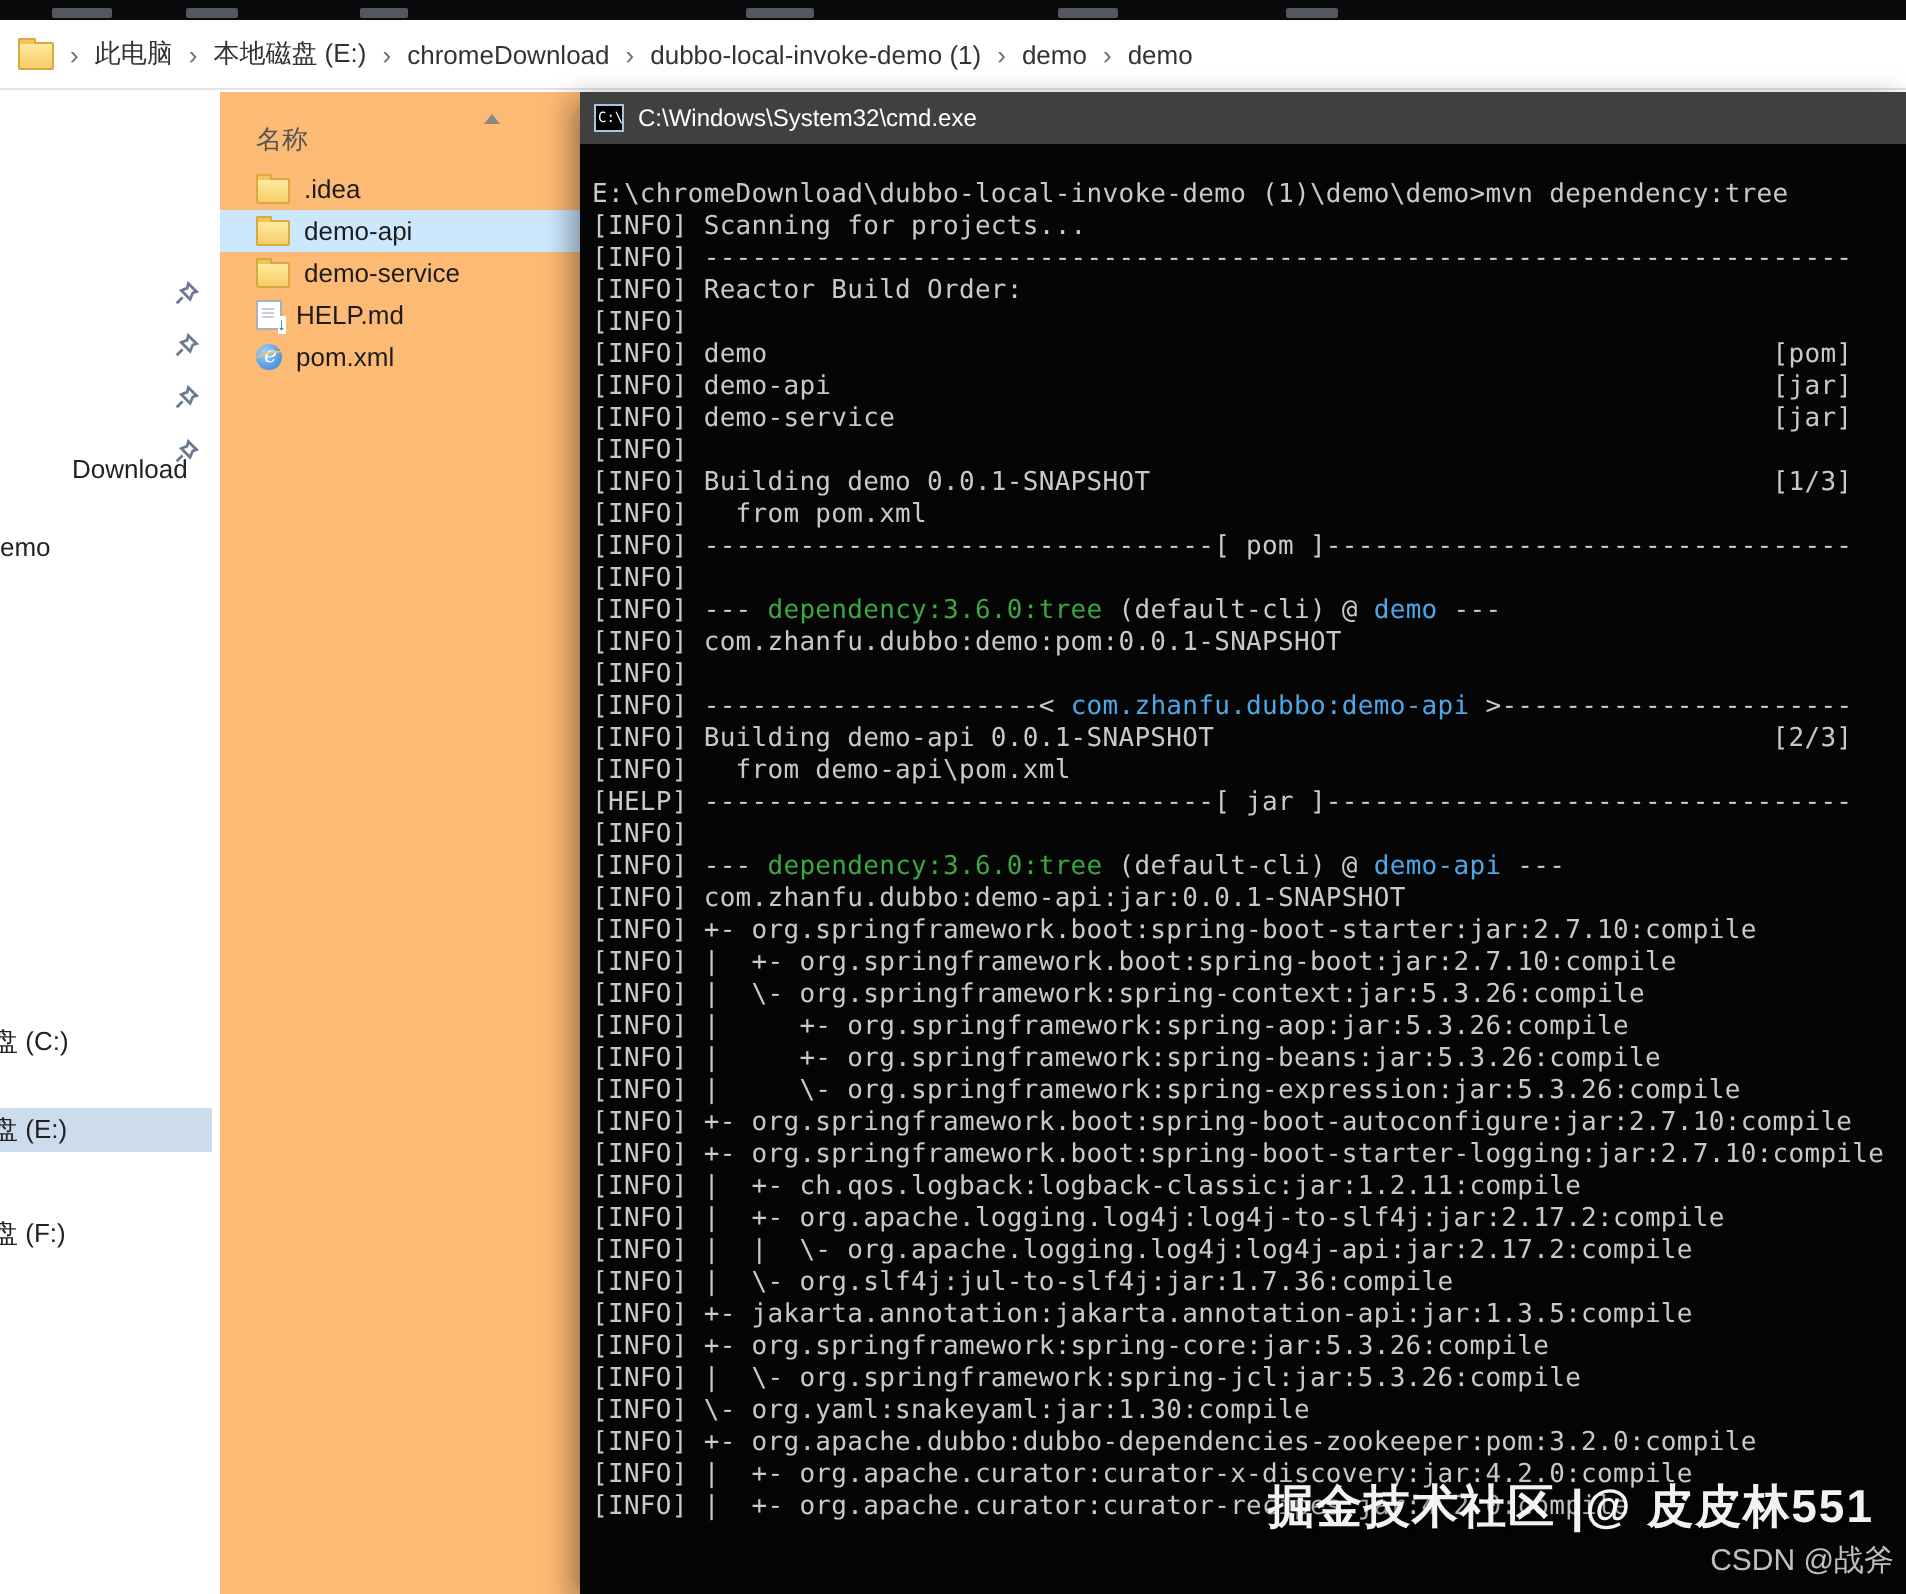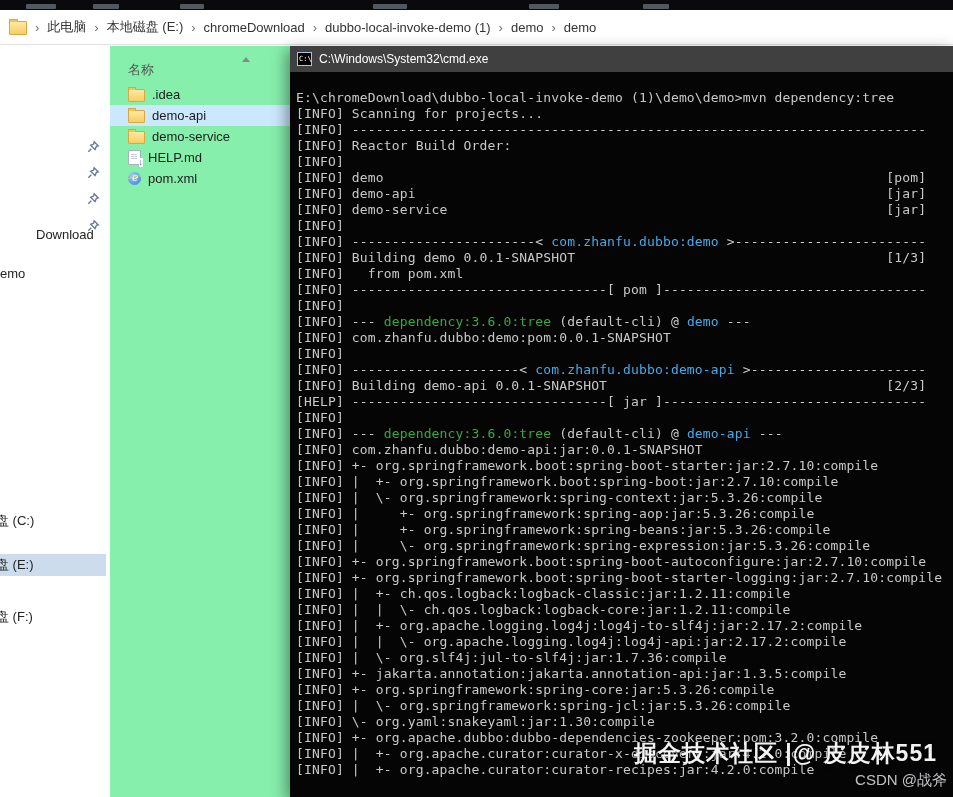--- a/index.html
+++ b/index.html
@@ -34,21 +34,21 @@
   .side-item{position:absolute;left:0;width:106px;height:22px;line-height:22px;font-size:13px;color:#222;
     white-space:nowrap;overflow:hidden;cursor:default;}
   .si-download{top:178px;padding-left:36px;}
   .si-demo{top:217px;}
   .drive{position:absolute;left:0;width:106px;height:22px;line-height:22px;font-size:13px;color:#222;
     padding-left:3px;box-sizing:border-box;white-space:nowrap;overflow:hidden;text-indent:-7px;cursor:default;}
   .dr-c{top:464px}.dr-d{top:512px}.dr-e{top:508px}.dr-f{top:560px}
   .drive.selected{background:#ccdcec;}
 
   
-  .file-list{position:absolute;left:110px;top:46px;width:210px;bottom:0;background:#86efac;}
+  .file-list{position:absolute;left:110px;top:46px;width:210px;bottom:0;background:#fdba74;}
   .list-header{position:relative;height:38px;}
   .col-name{position:absolute;left:18px;top:15px;font-size:13px;color:#555;}
   .sort-caret{position:absolute;left:132px;top:11px;width:0;height:0;
     border-left:4px solid transparent;border-right:4px solid transparent;border-bottom:5px solid #888;}
   .file-row{position:relative;height:21px;display:flex;align-items:center;padding-left:18px;gap:7px;cursor:default;}
   .file-row.selected{background:#cce8ff;}
   .file-name{font-size:13px;color:#1c1c1c;white-space:nowrap;}
   .icon-folder{position:relative;width:15px;height:11px;background:linear-gradient(#ffe9a0,#f5cd66);
     border:1px solid #d9a93f;border-radius:1px;margin-top:2px;flex:none;}
   .icon-folder::before{content:"";position:absolute;top:-3px;left:-1px;width:6px;height:2px;background:#f0c65a;
@@ -193,44 +193,43 @@
   <div class="console" id="console">
       <div class="console-line">E:\chromeDownload\dubbo-local-invoke-demo (1)\demo\demo&gt;mvn dependency:tree</div>
       <div class="console-line">[INFO] Scanning for projects...</div>
       <div class="console-line">[INFO] ------------------------------------------------------------------------</div>
       <div class="console-line">[INFO] Reactor Build Order:</div>
       <div class="console-line">[INFO]</div>
       <div class="console-line">[INFO] demo                                                               [pom]</div>
       <div class="console-line">[INFO] demo-api                                                           [jar]</div>
       <div class="console-line">[INFO] demo-service                                                       [jar]</div>
       <div class="console-line">[INFO]</div>
-      <div class="console-line"><span>[INFO] -----------------------&lt; </span><span class="fg-cyan">com.zhanfu.dubbo:demo</span><span> &gt;------------------------</span></div>
       <div class="console-line">[INFO] Building demo 0.0.1-SNAPSHOT                                       [1/3]</div>
       <div class="console-line">[INFO]   from pom.xml</div>
       <div class="console-line">[INFO] --------------------------------[ pom ]---------------------------------</div>
       <div class="console-line">[INFO]</div>
       <div class="console-line"><span>[INFO] --- </span><span class="fg-green">dependency:3.6.0:tree</span><span> (default-cli) @ </span><span class="fg-cyan">demo</span><span> ---</span></div>
       <div class="console-line">[INFO] com.zhanfu.dubbo:demo:pom:0.0.1-SNAPSHOT</div>
       <div class="console-line">[INFO]</div>
       <div class="console-line"><span>[INFO] ---------------------&lt; </span><span class="fg-cyan">com.zhanfu.dubbo:demo-api</span><span> &gt;----------------------</span></div>
       <div class="console-line">[INFO] Building demo-api 0.0.1-SNAPSHOT                                   [2/3]</div>
+      <div class="console-line">[INFO]   from demo-api\pom.xml</div>
       <div class="console-line">[HELP] --------------------------------[ jar ]---------------------------------</div>
       <div class="console-line">[INFO]</div>
       <div class="console-line"><span>[INFO] --- </span><span class="fg-green">dependency:3.6.0:tree</span><span> (default-cli) @ </span><span class="fg-cyan">demo-api</span><span> ---</span></div>
       <div class="console-line">[INFO] com.zhanfu.dubbo:demo-api:jar:0.0.1-SNAPSHOT</div>
       <div class="console-line">[INFO] +- org.springframework.boot:spring-boot-starter:jar:2.7.10:compile</div>
       <div class="console-line">[INFO] |  +- org.springframework.boot:spring-boot:jar:2.7.10:compile</div>
       <div class="console-line">[INFO] |  \- org.springframework:spring-context:jar:5.3.26:compile</div>
       <div class="console-line">[INFO] |     +- org.springframework:spring-aop:jar:5.3.26:compile</div>
       <div class="console-line">[INFO] |     +- org.springframework:spring-beans:jar:5.3.26:compile</div>
       <div class="console-line">[INFO] |     \- org.springframework:spring-expression:jar:5.3.26:compile</div>
       <div class="console-line">[INFO] +- org.springframework.boot:spring-boot-autoconfigure:jar:2.7.10:compile</div>
       <div class="console-line">[INFO] +- org.springframework.boot:spring-boot-starter-logging:jar:2.7.10:compile</div>
       <div class="console-line">[INFO] |  +- ch.qos.logback:logback-classic:jar:1.2.11:compile</div>
-      <div class="console-line">[INFO] |  |  \- ch.qos.logback:logback-core:jar:1.2.11:compile</div>
       <div class="console-line">[INFO] |  +- org.apache.logging.log4j:log4j-to-slf4j:jar:2.17.2:compile</div>
       <div class="console-line">[INFO] |  |  \- org.apache.logging.log4j:log4j-api:jar:2.17.2:compile</div>
       <div class="console-line">[INFO] |  \- org.slf4j:jul-to-slf4j:jar:1.7.36:compile</div>
       <div class="console-line">[INFO] +- jakarta.annotation:jakarta.annotation-api:jar:1.3.5:compile</div>
       <div class="console-line">[INFO] +- org.springframework:spring-core:jar:5.3.26:compile</div>
       <div class="console-line">[INFO] |  \- org.springframework:spring-jcl:jar:5.3.26:compile</div>
       <div class="console-line">[INFO] \- org.yaml:snakeyaml:jar:1.30:compile</div>
       <div class="console-line">[INFO] +- org.apache.dubbo:dubbo-dependencies-zookeeper:pom:3.2.0:compile</div>
       <div class="console-line">[INFO] |  +- org.apache.curator:curator-x-discovery:jar:4.2.0:compile</div>
       <div class="console-line">[INFO] |  +- org.apache.curator:curator-recipes:jar:4.2.0:compile</div>

